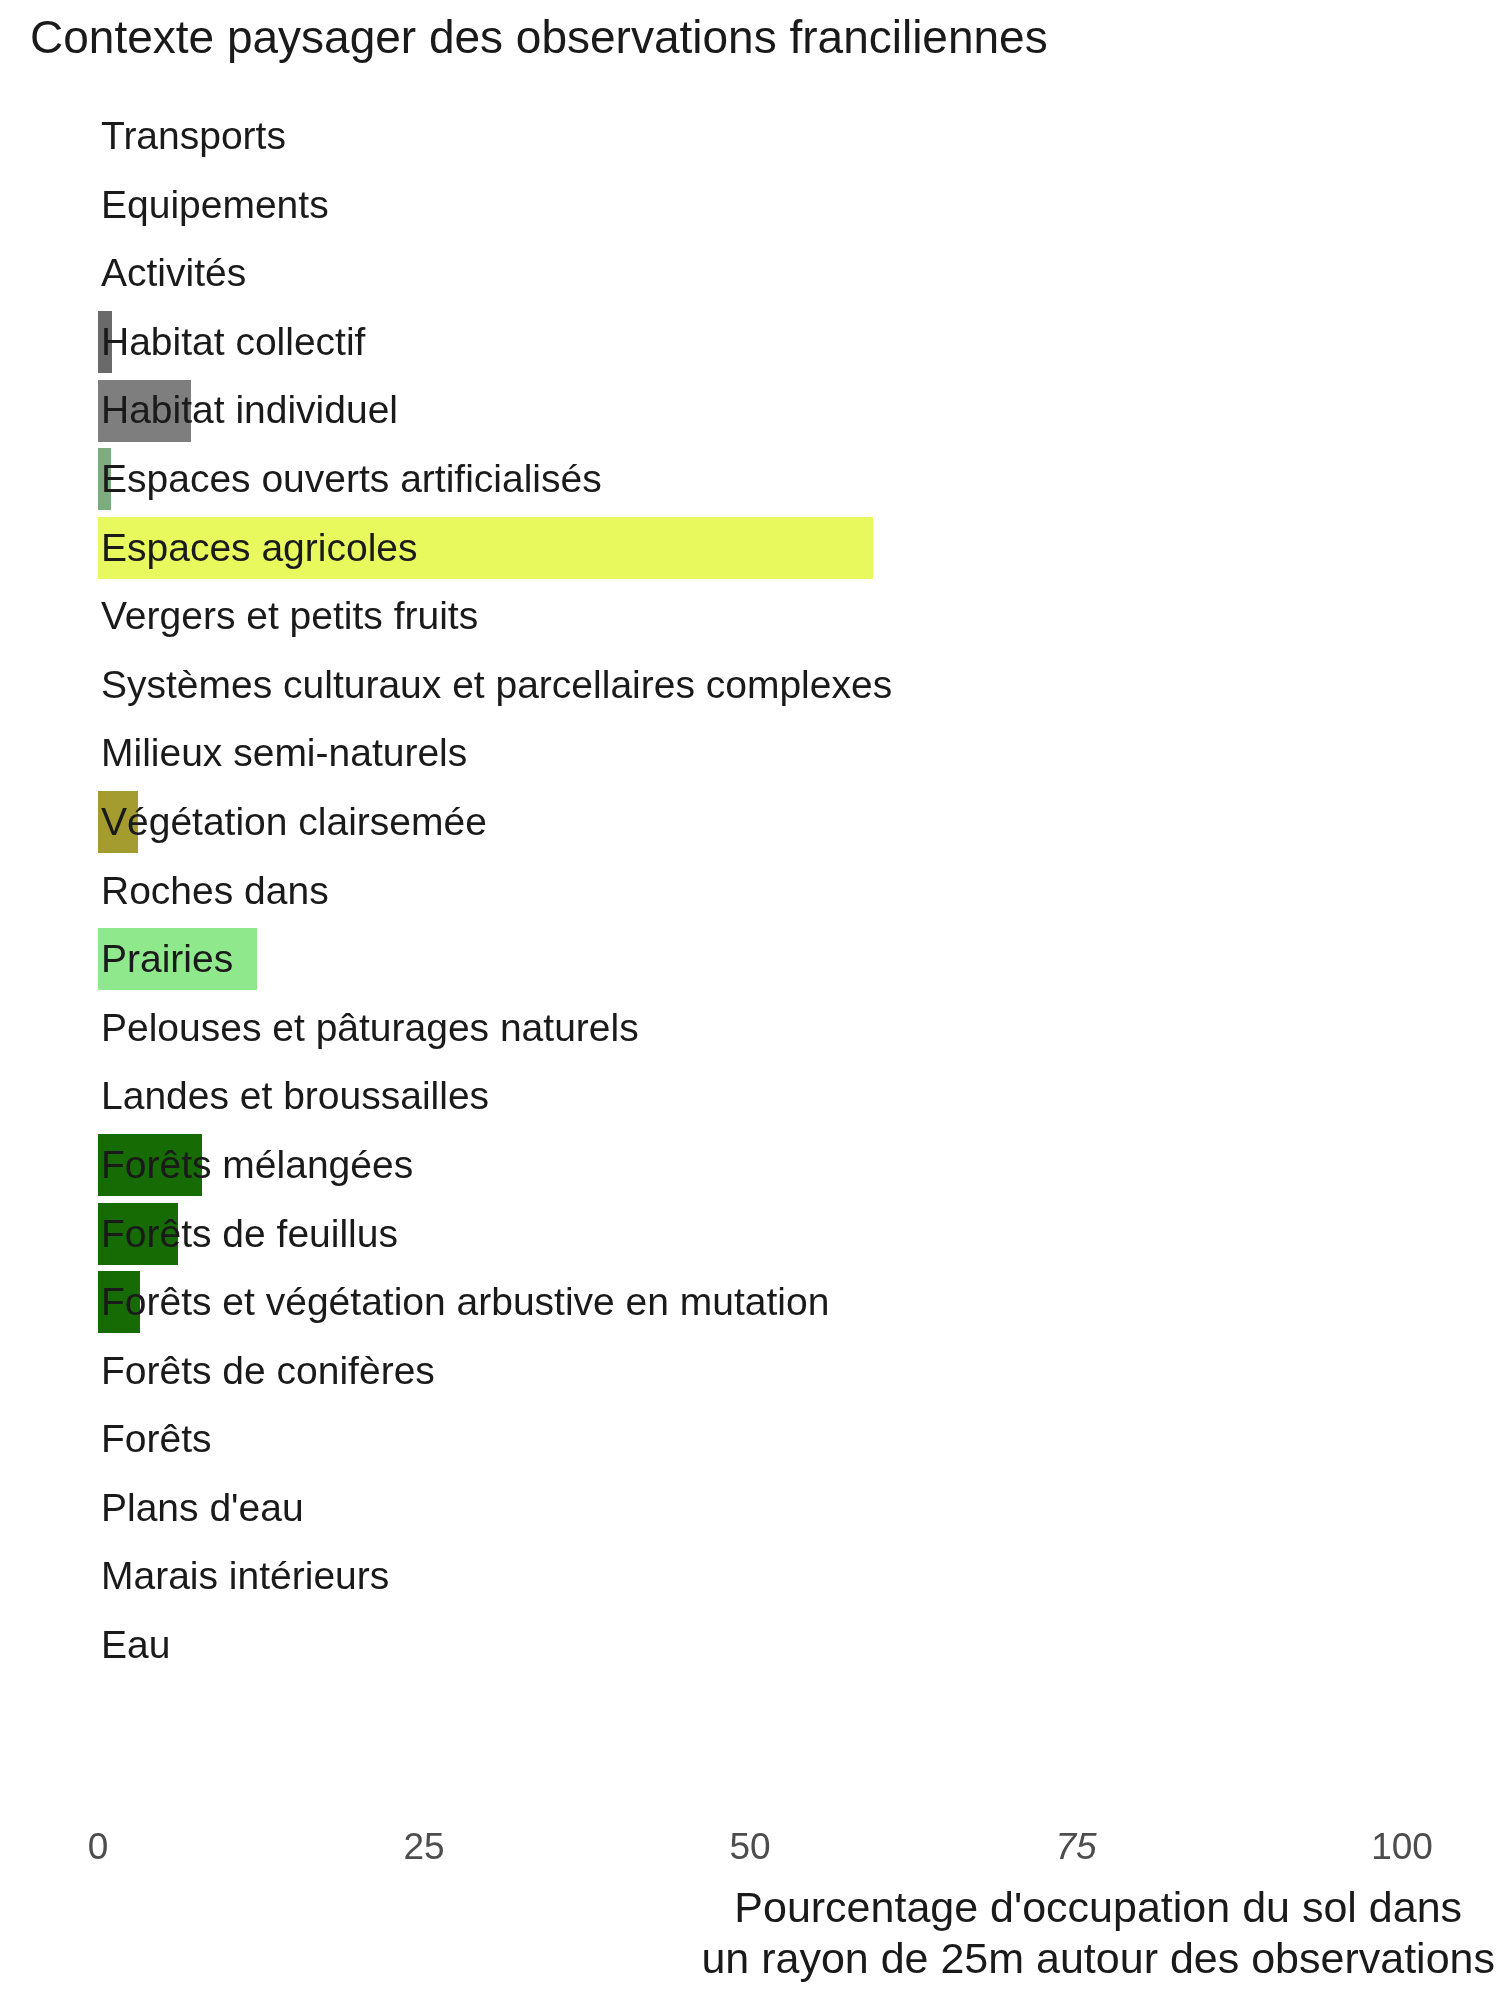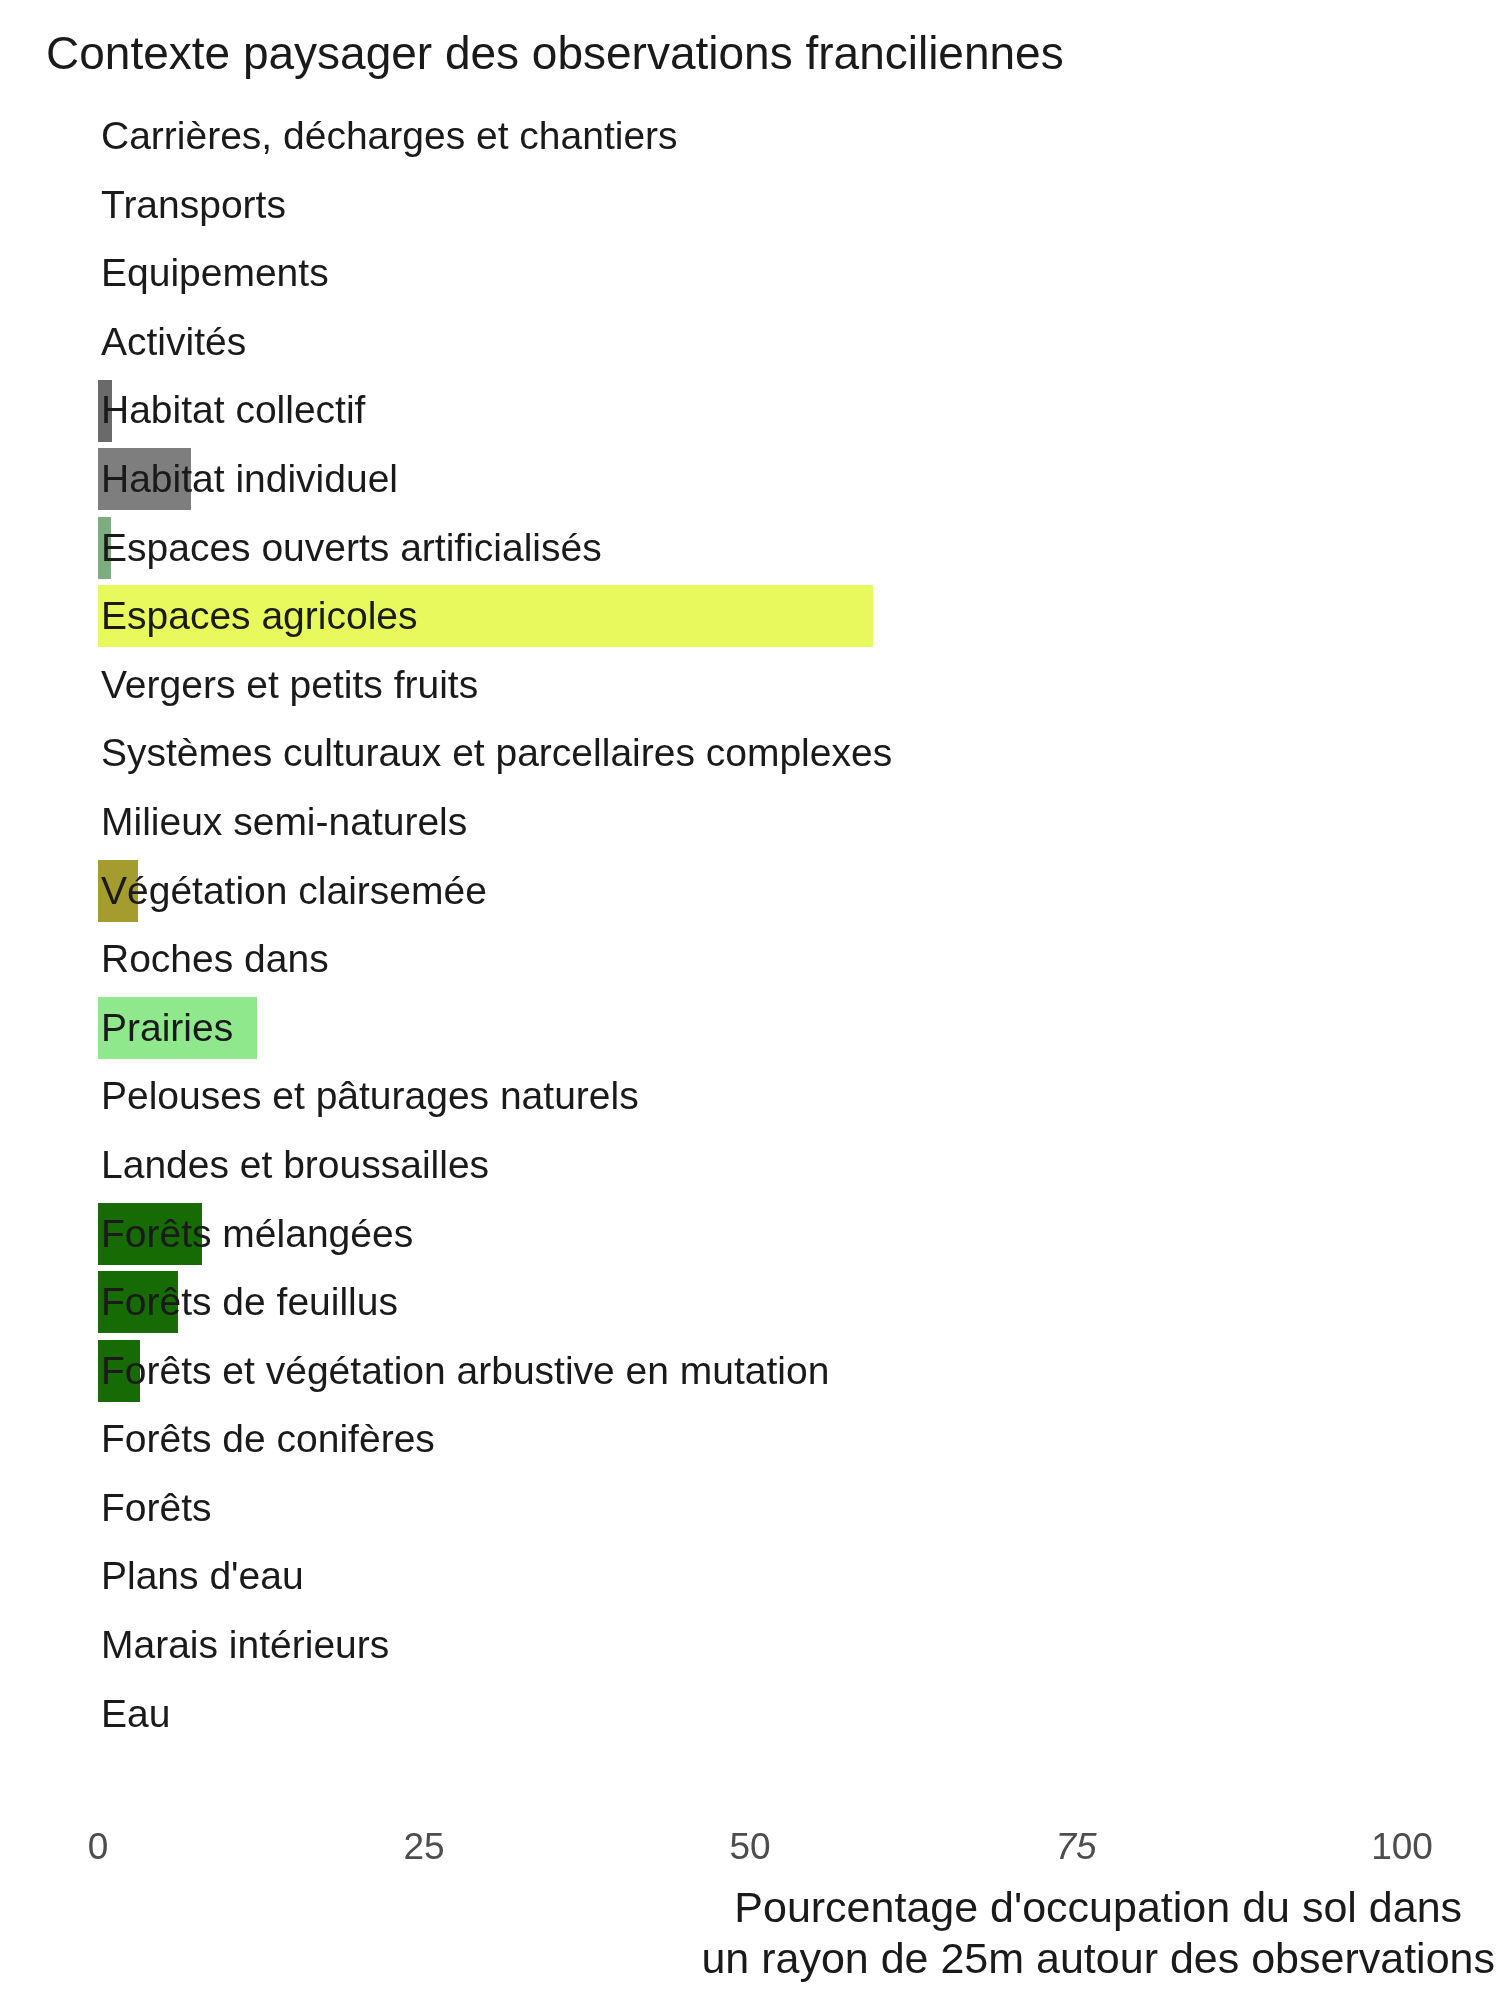--- a/index.html
+++ b/index.html
@@ -8,21 +8,21 @@
     width: 1500px;
     height: 2000px;
     background: #ffffff;
     font-family: "Liberation Sans", sans-serif;
     overflow: hidden;
   }
   .title {
     position: absolute;
     left: 30px;
     top: 10px;
-    margin: 16px;
+    margin: 0;
     font-size: 46px;
     font-weight: 400;
     color: #1a1a1a;
     white-space: nowrap;
   }
   .plot {
     position: absolute;
     left: 98px;
     top: 102px;
     width: 1304px;
@@ -77,23 +77,20 @@
     white-space: nowrap;
   }
 </style>
 </head>
 <body>
 
 <div class="canvas">
   <h1 class="title">Contexte paysager des observations franciliennes</h1>
 
   <div class="plot" id="plot">
-      <div class="row">
-        <span class="cat-label">Carrières, décharges et chantiers</span>
-      </div>
       <div class="row">
         <span class="cat-label">Transports</span>
       </div>
       <div class="row">
         <span class="cat-label">Equipements</span>
       </div>
       <div class="row">
         <span class="cat-label">Activités</span>
       </div>
       <div class="row">

